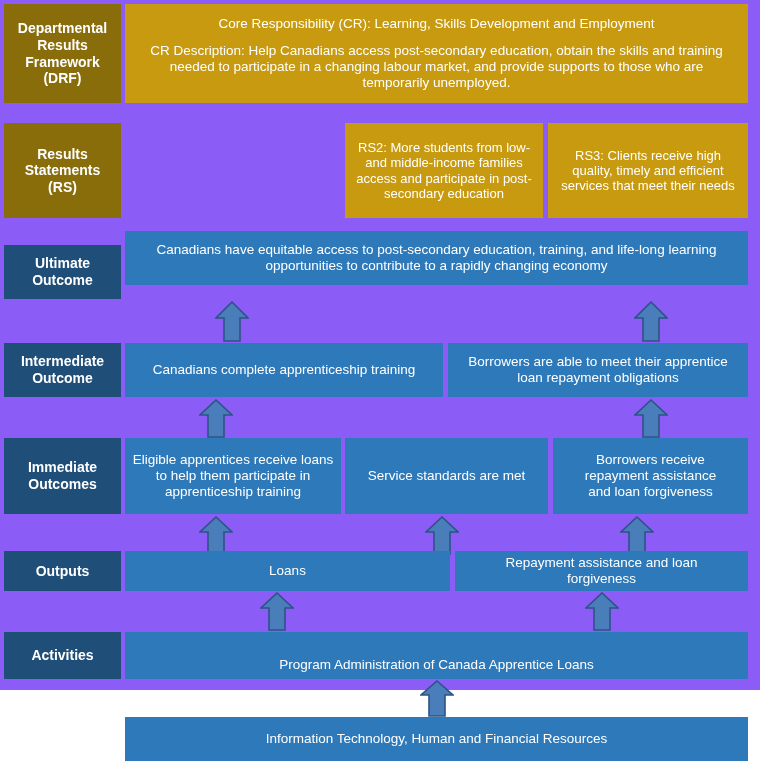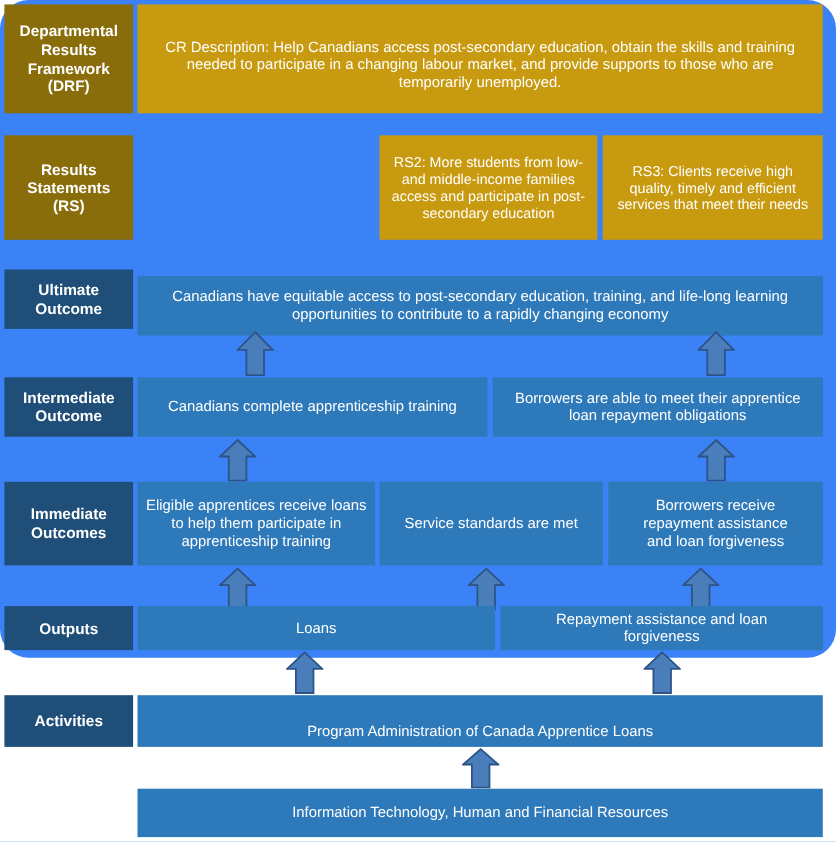--- a/index.html
+++ b/index.html
@@ -11,23 +11,22 @@
     width: 760px;
     height: 765px;
     font-family: "Liberation Sans", sans-serif;
     position: relative;
     overflow: hidden;
   }
 
   #canvas {
     position: relative;
     width: 760px;
-    height: 598px;
-    background: #3b82f6;
-    border-radius: 26px;
+    height: 690px;
+    background: #8b5cf6;
   }
 
   .box {
     position: absolute;
     box-sizing: border-box;
     display: flex;
     align-items: center;
     justify-content: center;
     text-align: center;
     color: #ffffff;
@@ -56,38 +55,39 @@
 </style>
 </head>
 <body>
 
 <div id="canvas">
 
   <div class="box lbl-gold" style="left:4px; top:4px; width:117px; height:99px; font-size:14px;">
     <span class="label-text">Departmental Results Framework (DRF)</span>
   </div>
   <div class="box body-gold" style="left:125px; top:4px; width:623px; height:99px; font-size:13.5px; flex-direction:column; justify-content:center; padding:4px 12px;">
+    <span style="display:block; width:100%;">Core Responsibility (CR): Learning, Skills Development and Employment</span>
     <span style="display:block; height:11px;"></span>
     <span style="display:block; width:100%;">CR Description: Help Canadians access post-secondary education, obtain the skills and training needed to participate in a changing labour market, and provide supports to those who are temporarily unemployed.</span>
   </div>
 
   <div class="box lbl-gold" style="left:4px; top:123px; width:117px; height:95px; font-size:14px;">
     <span class="label-text">Results Statements (RS)</span>
   </div>
   <div class="box body-gold" style="left:345px; top:123px; width:198px; height:95px; font-size:13px; padding:3px 9px;">
     <span>RS2: More students from low- and middle-income families access and participate in post-secondary education</span>
   </div>
   <div class="box body-gold" style="left:548px; top:123px; width:200px; height:95px; font-size:13px; padding:3px 9px;">
     <span>RS3: Clients receive high quality, timely and efficient services that meet their needs</span>
   </div>
 
   <div class="box lbl-navy" style="left:4px; top:245px; width:117px; height:54px; font-size:14px;">
     <span class="label-text">Ultimate Outcome</span>
   </div>
-  <div class="box body-blue" style="left:125px; top:251px; width:623px; height:54px; font-size:13.5px; padding:3px 22px;">
+  <div class="box body-blue" style="left:125px; top:231px; width:623px; height:54px; font-size:13.5px; padding:3px 22px;">
     <span>Canadians have equitable access to post-secondary education, training, and life-long learning opportunities to contribute to a rapidly changing economy</span>
   </div>
 
   <div class="arrow" style="left:215px; top:301px; height:41px;">
     <svg viewBox="0 0 34 41" preserveAspectRatio="none" aria-hidden="true">
       <polygon points="17,1 33,17 25,17 25,40 9,40 9,17 1,17" fill="#4a7ebb" stroke="#2d5386" stroke-width="1.6"></polygon>
     </svg>
   </div>
   <div class="arrow" style="left:634px; top:301px; height:41px;">
     <svg viewBox="0 0 34 41" preserveAspectRatio="none" aria-hidden="true">

